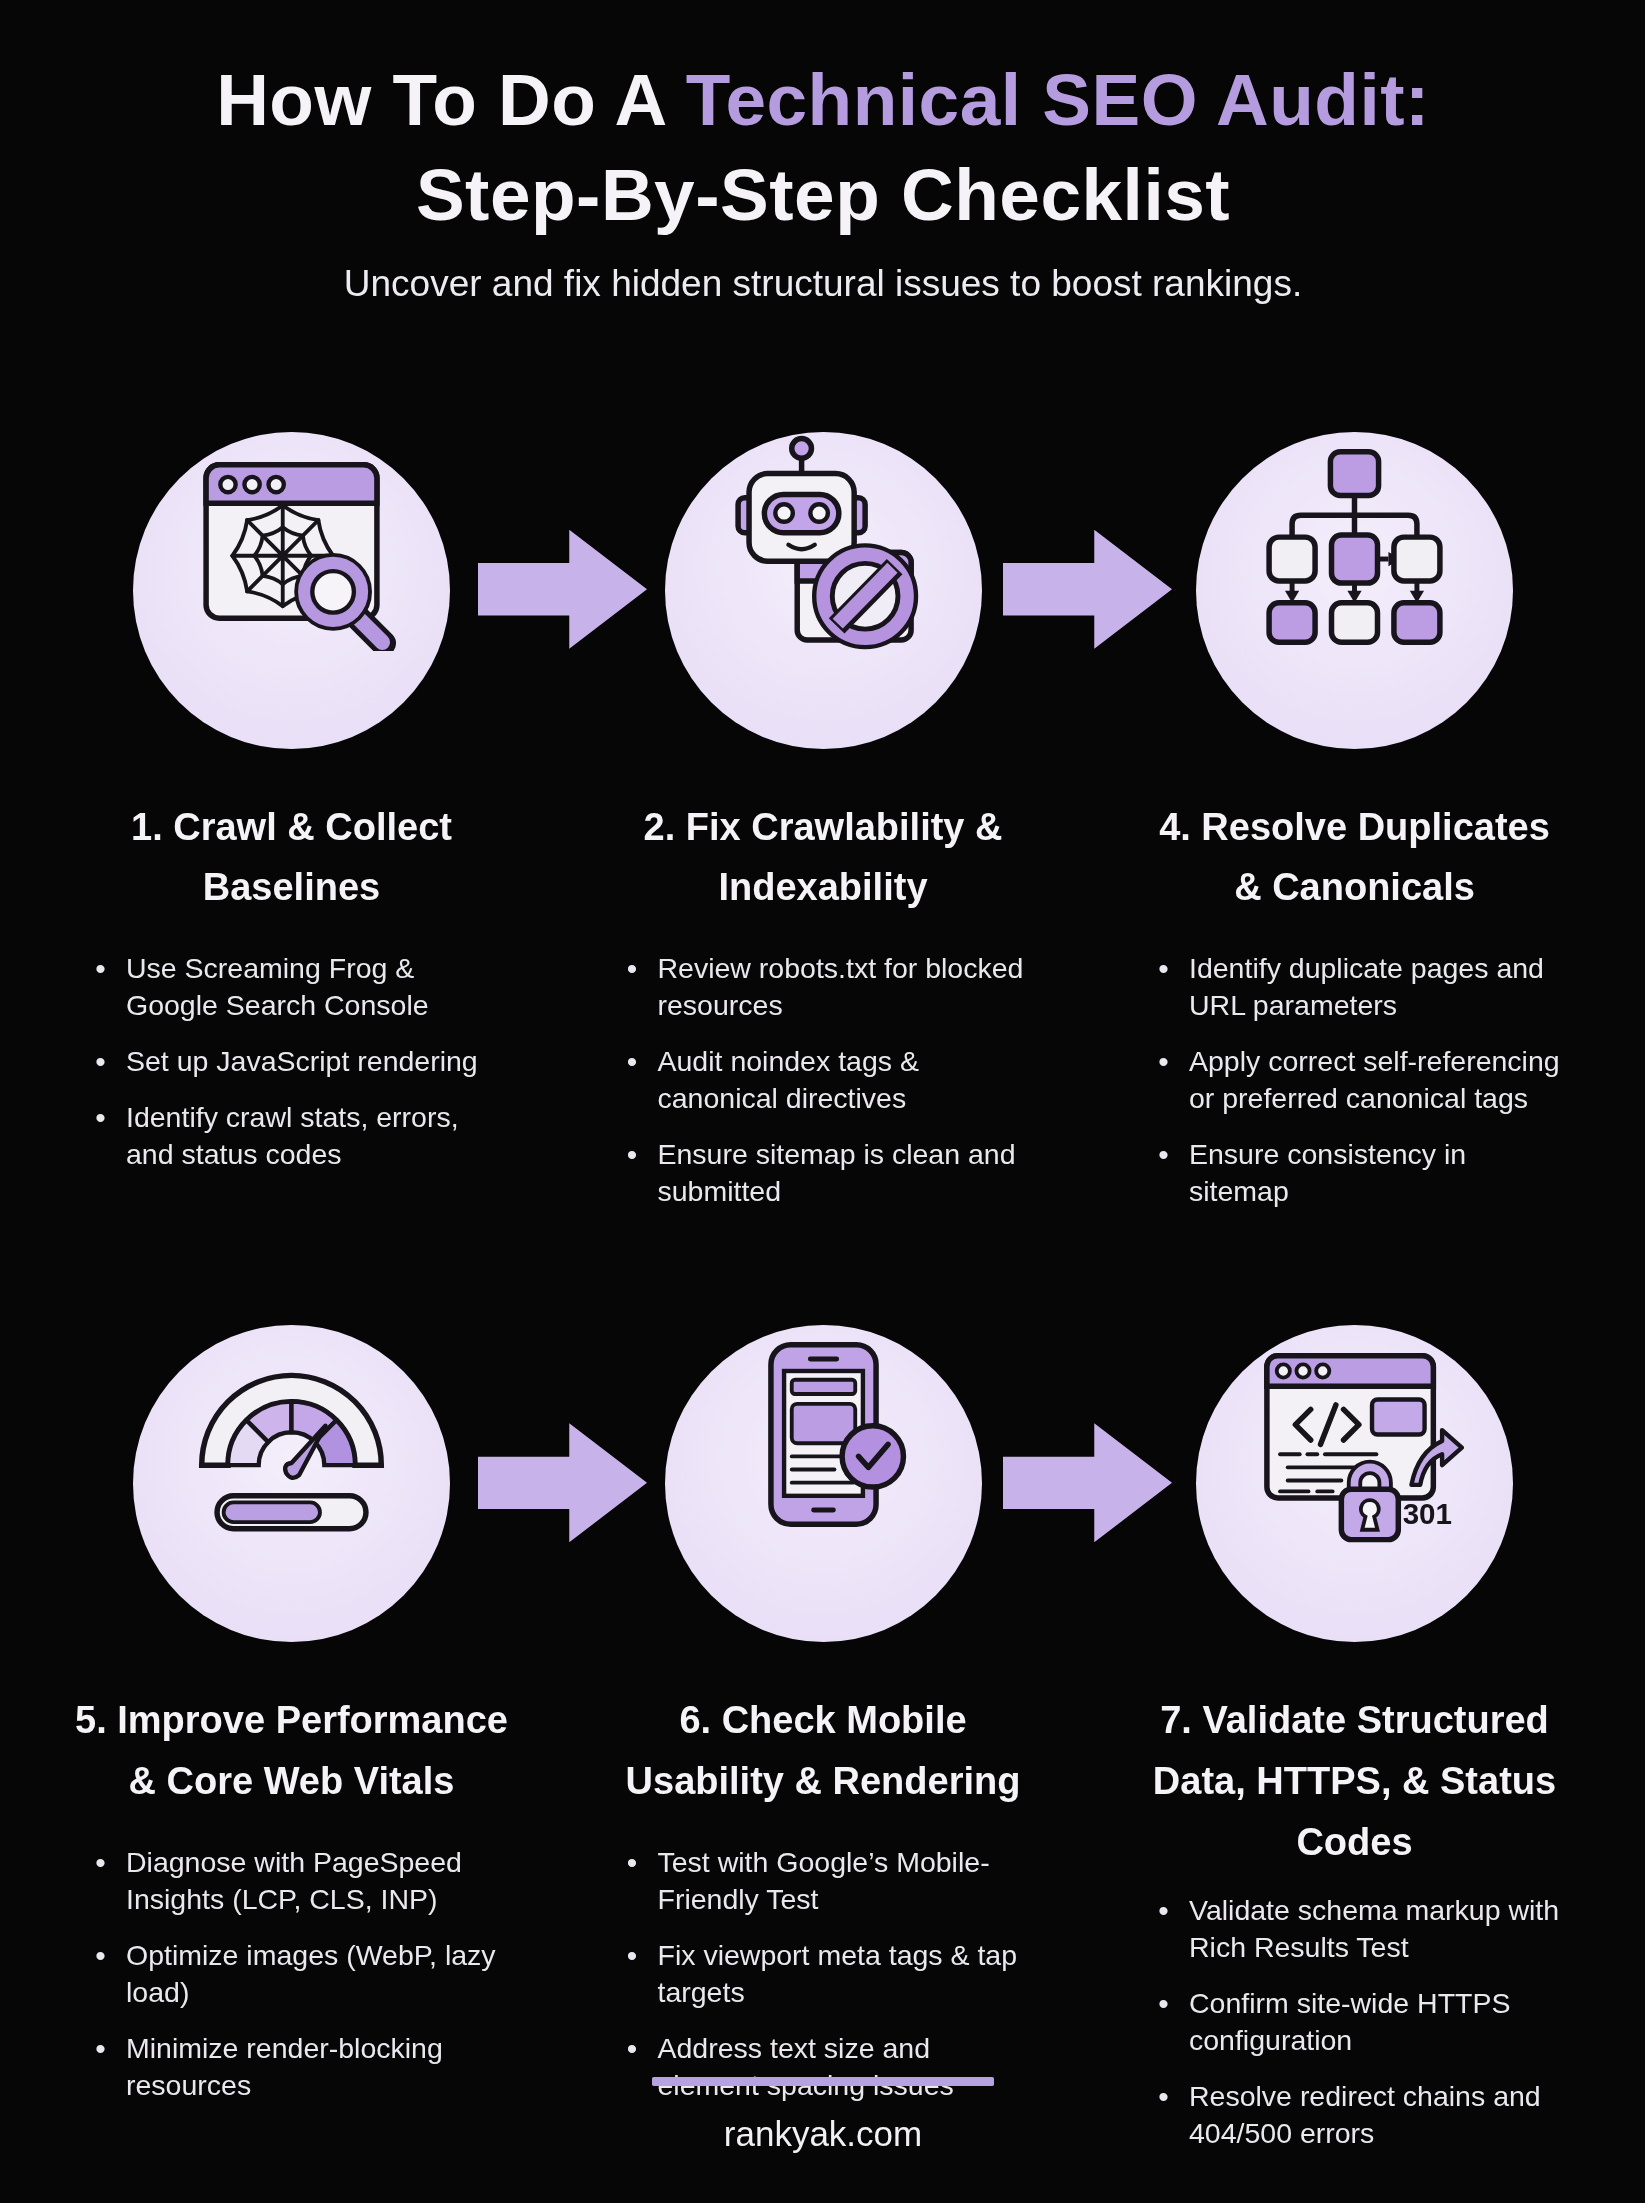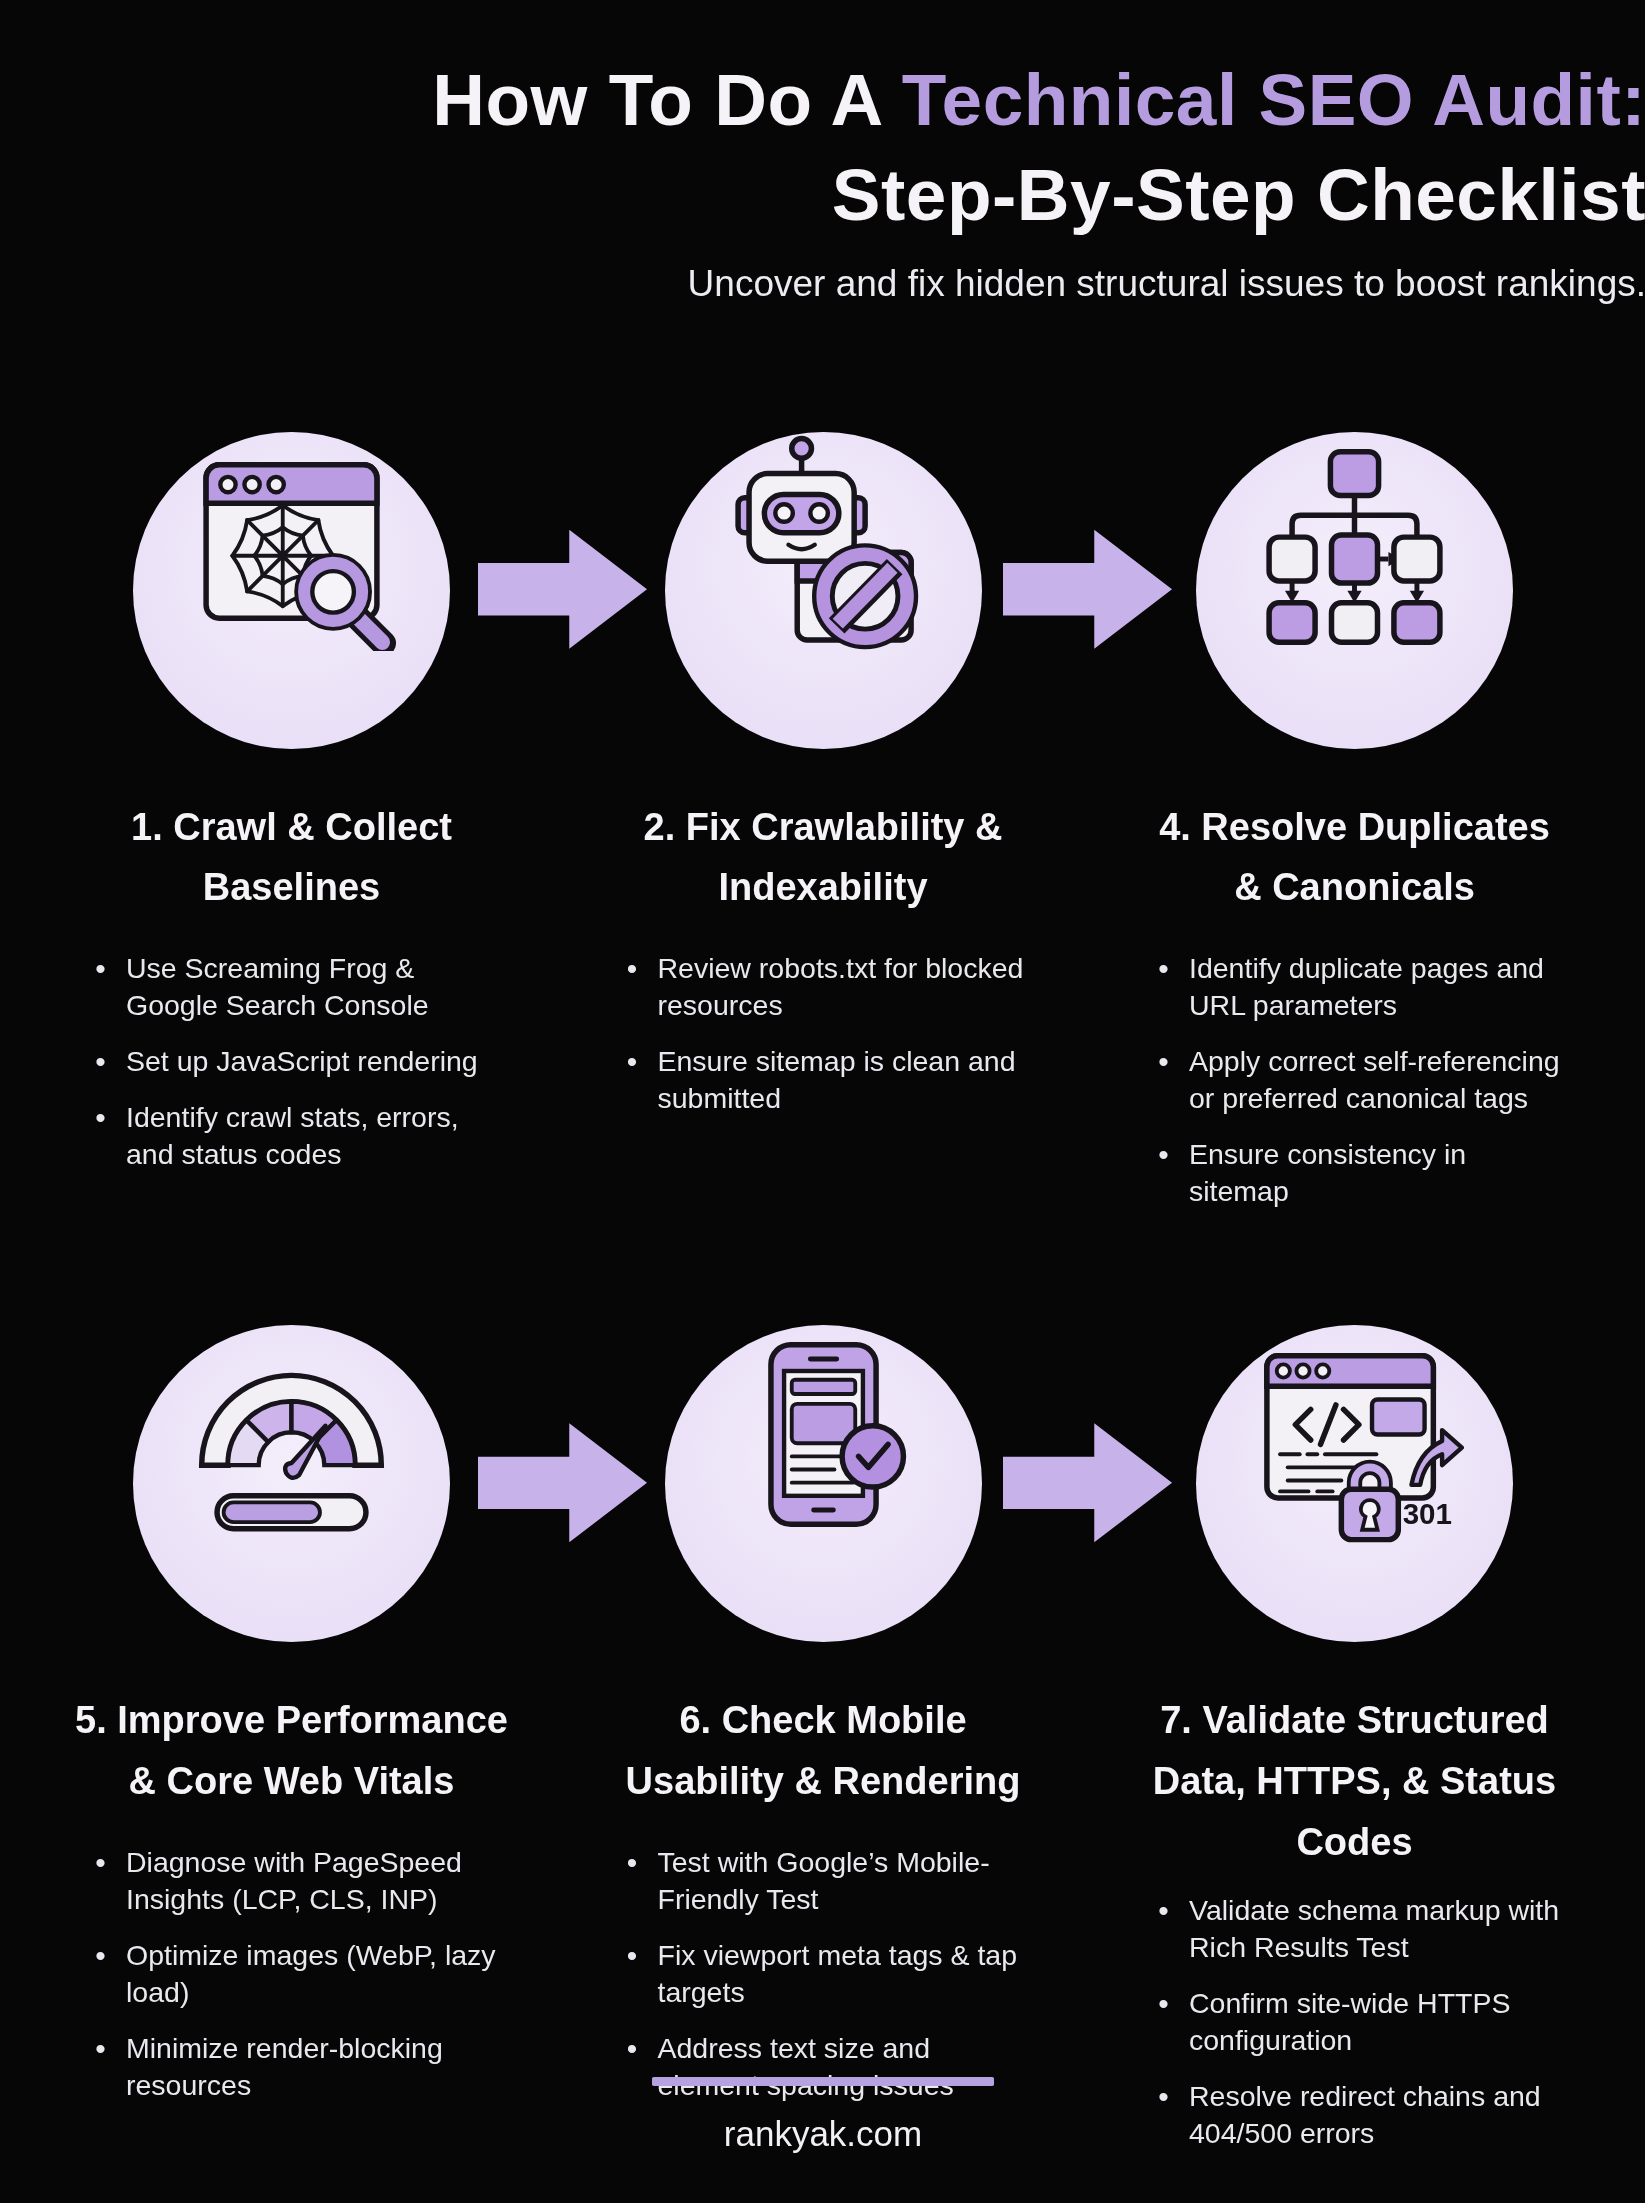--- a/index.html
+++ b/index.html
@@ -5,21 +5,21 @@
   html,body { margin:0; padding:0; background:#000; }
   .canvas {
     position:relative;
     width:1646px; height:2204px;
     background:#060606;
     font-family:"Liberation Sans", sans-serif;
     overflow:hidden;
     margin:0 auto;
   }
   
-  .header { padding-top:53px; text-align:right; }
+  .header { padding-top:53px; text-align:center; }
   .title {
     margin:0; font-size:73px; font-weight:700; line-height:1.3;
     color:#f5f3f7; letter-spacing:0.5px;
   }
   .title .accent { color:#b49cdf; }
   .subtitle {
     margin-top:20px; font-size:37px; color:#edebf1; font-weight:400;
   }
   
   .step-row {
@@ -137,20 +137,21 @@
           <line x1="113" y1="175" x2="163" y2="124" stroke="#b593de" stroke-width="13" stroke-linecap="butt"></line>
         </svg>
       </div>
       <h2 class="step-title">
         <span>2. Fix Crawlability &amp;</span>
         <span>Indexability</span>
         <span></span>
       </h2>
       <ul class="bullets">
         <li>Review robots.txt for blocked resources</li>
+        <li>Audit noindex tags &amp; canonical directives</li>
         <li>Ensure sitemap is clean and submitted</li>
       </ul>
     </div>
 
     <div class="step-col">
       <div class="icon-circle">
         <svg class="icon-svg" viewBox="0 0 200 200">
           <g stroke="#17141c" stroke-width="5" fill="none">
             <line x1="100" y1="58" x2="100" y2="94"></line>
             <path d="M43 96 V84 Q43 76 51 76 H149 Q157 76 157 84 V96"></path>

